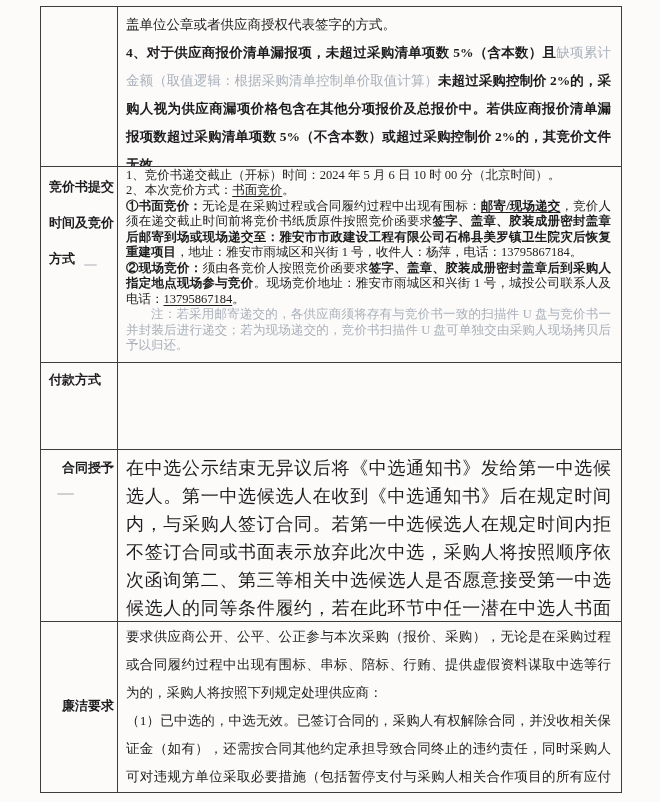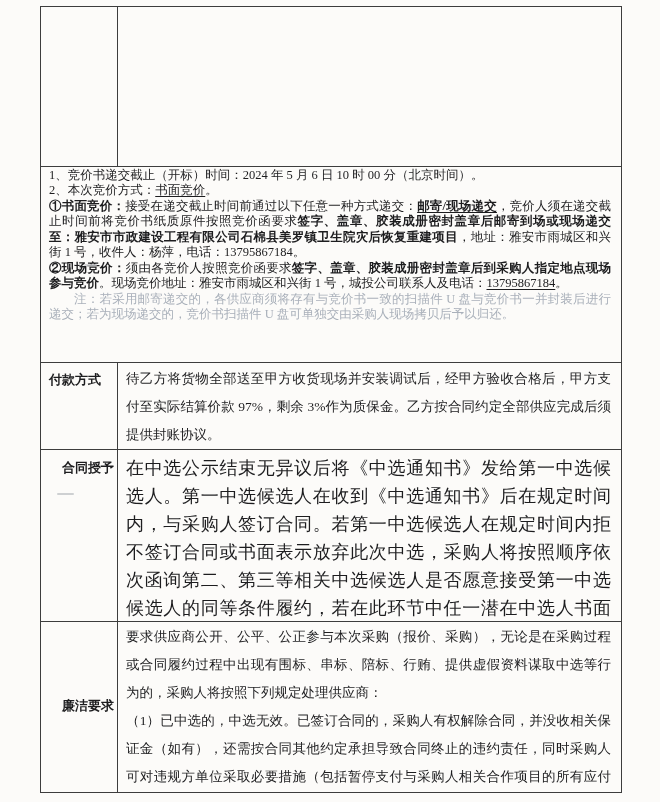--- a/index.html
+++ b/index.html
@@ -73,38 +73,44 @@
 <body>
 
 <div class="page">
 
   <div class="doc-table">
 
     <div class="t-row row-continuation">
       <div class="label-cell">
         <div class="label-text"></div>
       </div>
+      <div class="content-cell">
+        <p class="para"><span>盖单位公章或者供应商授权代表签字的方式。</span></p>
+        <p class="para"><span class="seg-b">4、对于供应商报价清单漏报项，未超过采购清单项数 5%（含本数）且</span><span class="seg-g">缺项累计金额（取值逻辑：根据采购清单控制单价取值计算）</span><span class="seg-b">未超过采购控制价 2%的，采购人视为供应商漏项价格包含在其他分项报价及总报价中。若供应商报价清单漏报项数超过采购清单项数 5%（不含本数）或超过采购控制价 2%的，其竞价文件无效。</span></p>
+      </div>
     </div>
 
     <div class="t-row row-bid-submission">
+      <div class="label-cell">
+        <div class="label-text">竞价书提交
+时间及竞价
+方式</div>
+      </div>
       <div class="content-cell">
         <p class="para"><span>1、竞价书递交截止（开标）时间：2024 年 5 月 6 日 10 时 00 分（北京时间）。</span></p>
         <p class="para"><span>2、本次竞价方式：</span><span class="seg-u">书面竞价</span><span>。</span></p>
-        <p class="para"><span class="seg-b">①书面竞价：</span><span>接受在递交截止时间前通过以下任意一种方式递交：</span><span class="seg-b seg-u">邮寄/现场递交</span><span>，竞价人须在递交截止时间前将竞价书纸质原件按照竞价函要求</span><span class="seg-b">签字、盖章、胶装成册密封盖章后邮寄到场或现场递交至：雅安市市政建设工程有限公司石棉县美罗镇卫生院灾后恢复重建项目</span><span>，地址：雅安市雨城区和兴街 1 号，收件人：杨萍，电话：13795867184。</span></p>
+        <p class="para"><span class="seg-b">①书面竞价：</span><span>无论是在采购过程或合同履约过程中出现有围标：</span><span class="seg-b seg-u">邮寄/现场递交</span><span>，竞价人须在递交截止时间前将竞价书纸质原件按照竞价函要求</span><span class="seg-b">签字、盖章、胶装成册密封盖章后邮寄到场或现场递交至：雅安市市政建设工程有限公司石棉县美罗镇卫生院灾后恢复重建项目</span><span>，地址：雅安市雨城区和兴街 1 号，收件人：杨萍，电话：13795867184。</span></p>
         <p class="para"><span class="seg-b">②现场竞价：</span><span>须由各竞价人按照竞价函要求</span><span class="seg-b">签字、盖章、胶装成册密封盖章后到采购人指定地点现场参与竞价</span><span>。现场竞价地址：雅安市雨城区和兴街 1 号，城投公司联系人及电话：</span><span class="seg-u">13795867184</span><span>。</span></p>
         <p class="para note-para"><span class="seg-g">注：若采用邮寄递交的，各供应商须将存有与竞价书一致的扫描件 U 盘与竞价书一并封装后进行递交；若为现场递交的，竞价书扫描件 U 盘可单独交由采购人现场拷贝后予以归还。</span></p>
       </div>
     </div>
 
     <div class="t-row row-payment">
       <div class="label-cell">
         <div class="label-text">付款方式</div>
-      </div>
-      <div class="content-cell">
-        <p class="para"><span>待乙方将货物全部送至甲方收货现场并安装调试后，经甲方验收合格后，甲方支付至实际结算价款 97%，剩余 3%作为质保金。乙方按合同约定全部供应完成后须提供封账协议。</span></p>
       </div>
     </div>
 
     <div class="t-row row-award">
       <div class="label-cell">
         <div class="label-text">合同授予</div>
       </div>
       <div class="content-cell">
         <p class="para"><span>在中选公示结束无异议后将《中选通知书》发给第一中选候选人。第一中选候选人在收到《中选通知书》后在规定时间内，与采购人签订合同。若第一中选候选人在规定时间内拒不签订合同或书面表示放弃此次中选，采购人将按照顺序依次函询第二、第三等相关中选候选人是否愿意接受第一中选候选人的同等条件履约，若在此环节中任一潜在中选人书面承诺接受第一中选候选人同等价格和同等条件履约，则确定为中选人，并通过城投公司官网发布公示。</span></p>
       </div>

